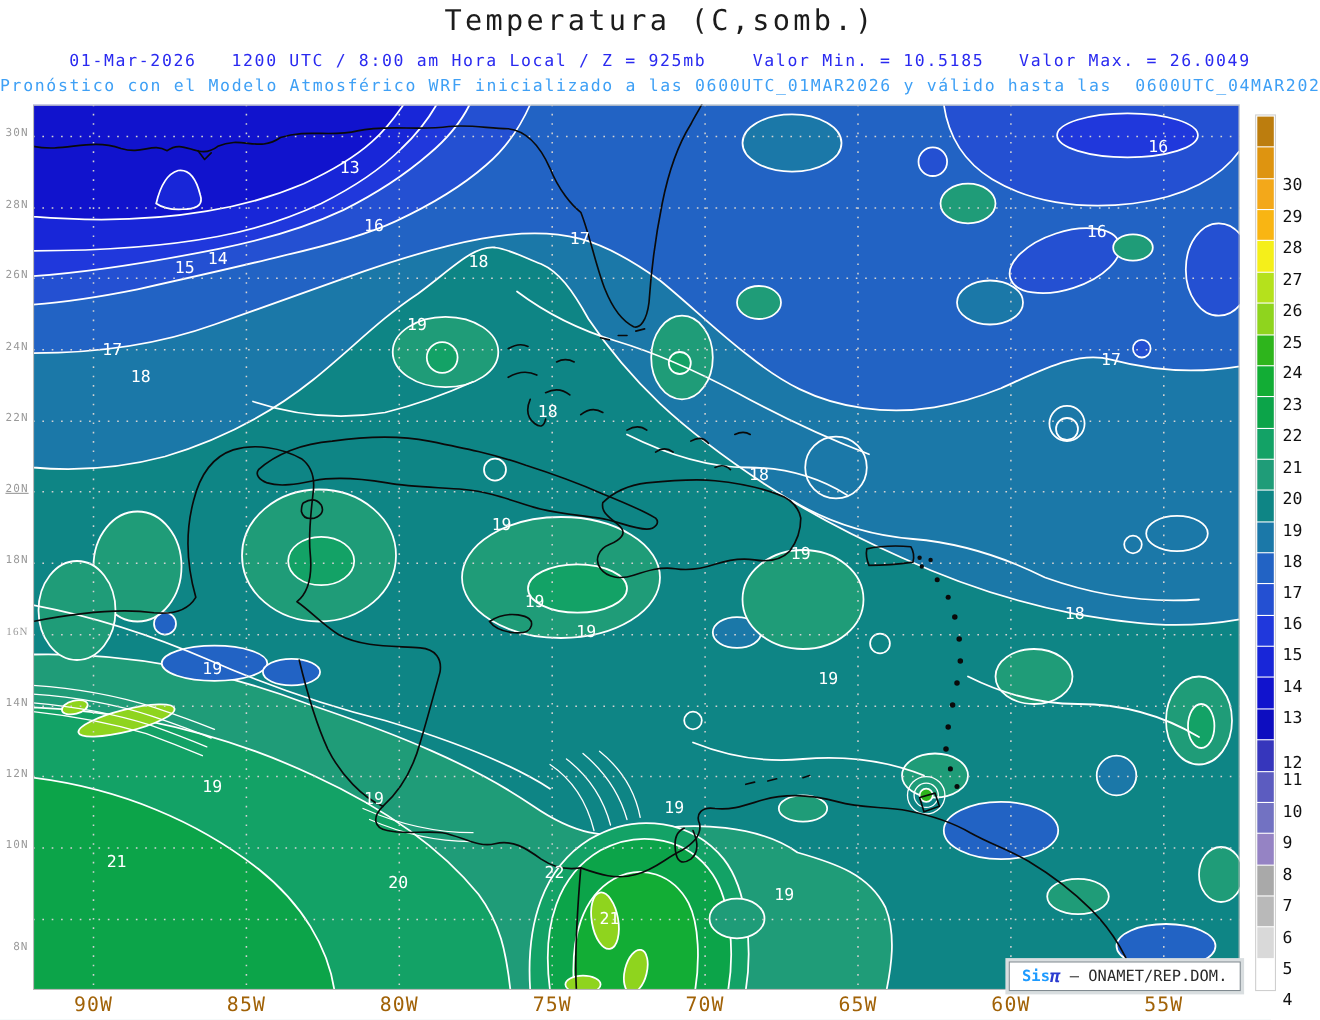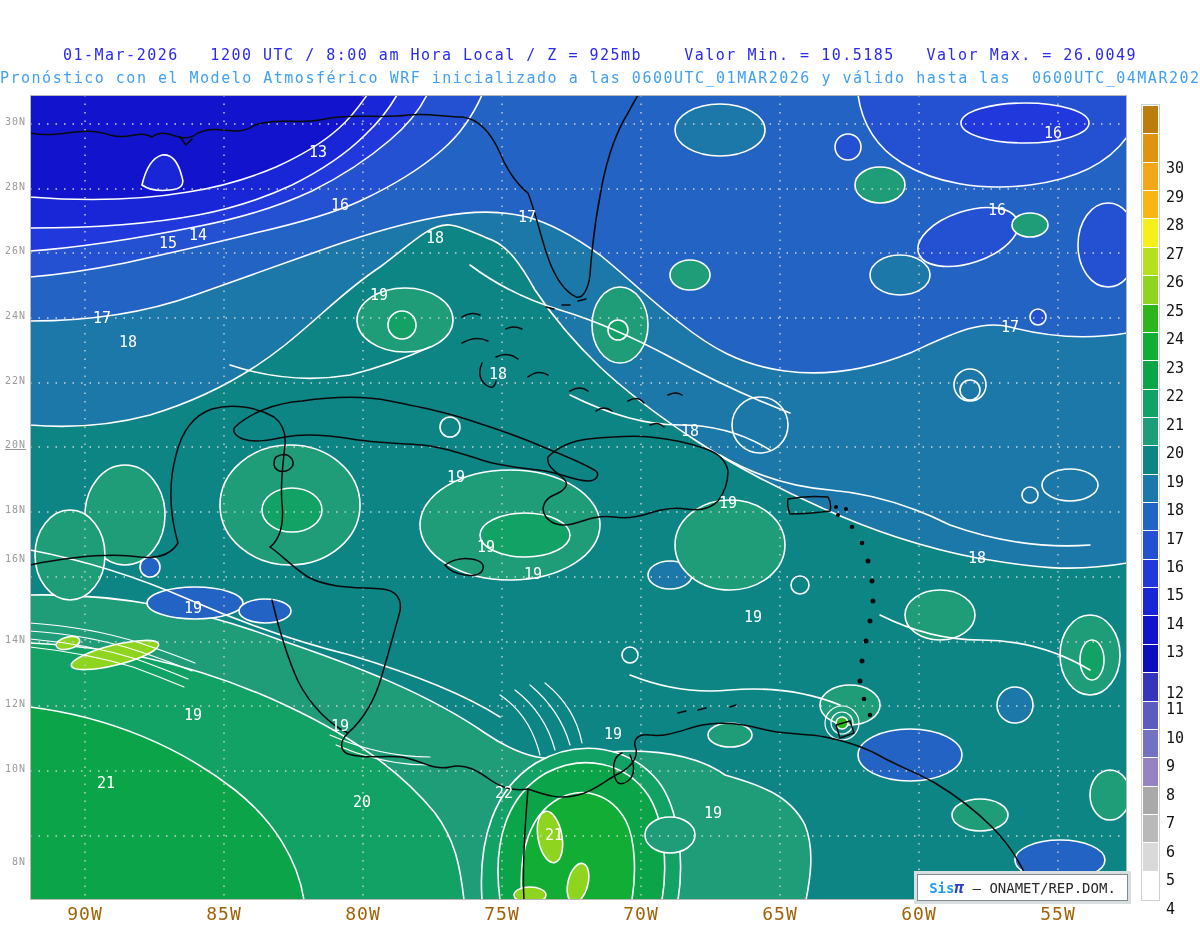--- a/index.html
+++ b/index.html
@@ -31,20 +31,21 @@
         border:1px solid #808a90;box-shadow:0 0 0 3px #d9dee0;display:flex;align-items:center;justify-content:center;
         font-size:14px;white-space:pre;}
   #logo .sis{color:#1e9bff;font-weight:bold;}
   #logo .pi{color:#2a3bd0;font-weight:bold;font-style:italic;font-size:16px;}
   #logo .rest{color:#2a2a2a;}
 </style>
 </head>
 <body>
 <div id="page">
 
+<div id="title" style="color: rgb(28, 28, 28);">Temperatura (C,somb.)</div>
 <div id="subtitle1" class="subtitle" style="color: rgb(42, 42, 240);">01-Mar-2026   1200 UTC / 8:00 am Hora Local / Z = 925mb    Valor Min. = 10.5185   Valor Max. = 26.0049</div>
 <div id="subtitle2" class="subtitle" style="color: rgb(63, 160, 245);">Pronóstico con el Modelo Atmosférico WRF inicializado a las 0600UTC_01MAR2026 y válido hasta las  0600UTC_04MAR2026</div>
 
 <div id="map">
 <svg width="1097" height="805" viewBox="0 0 1097 805" xmlns="http://www.w3.org/2000/svg">
 
   <rect x="0" y="0" width="1097" height="805" stroke="none" fill="#0e8585"></rect>
 
   <g>
     <path class="band" d="M0,500 C90,498 170,515 250,545 C330,572 400,600 455,638 C490,662 520,670 560,660 C600,652 660,655 695,680 C730,690 760,700 775,730 C785,755 780,785 776,805 L0,805 Z" fill="#1f9c78"></path>
@@ -239,21 +240,21 @@
 </div>
 
 <div id="lat-labels">
       <div class="lat-label" style="top: 116px;">30N</div>
       <div class="lat-label" style="top: 181px;">28N</div>
       <div class="lat-label" style="top: 245px;">26N</div>
       <div class="lat-label" style="top: 310px;">24N</div>
       <div class="lat-label" style="top: 375px;">22N</div>
       <div class="lat-label" style="top: 439px; text-decoration: underline;">20N</div>
       <div class="lat-label" style="top: 504px;">18N</div>
-      <div class="lat-label" style="top: 553px;">16N</div>
+      <div class="lat-label" style="top: 569px; font-family: Liberation Serif, serif;">16N</div>
       <div class="lat-label" style="top: 634px;">14N</div>
       <div class="lat-label" style="top: 698px;">12N</div>
       <div class="lat-label" style="top: 763px;">10N</div>
       <div class="lat-label" style="top: 828px; margin-top: 28px;">8N</div>
     </div>
 <div id="lon-labels">
       <div class="lon-label" style="left: 63px; top: 903px;">90W</div>
       <div class="lon-label" style="left: 202px; top: 903px;">85W</div>
       <div class="lon-label" style="left: 341px; top: 903px;">80W</div>
       <div class="lon-label" style="left: 480px; top: 903px;">75W</div>

